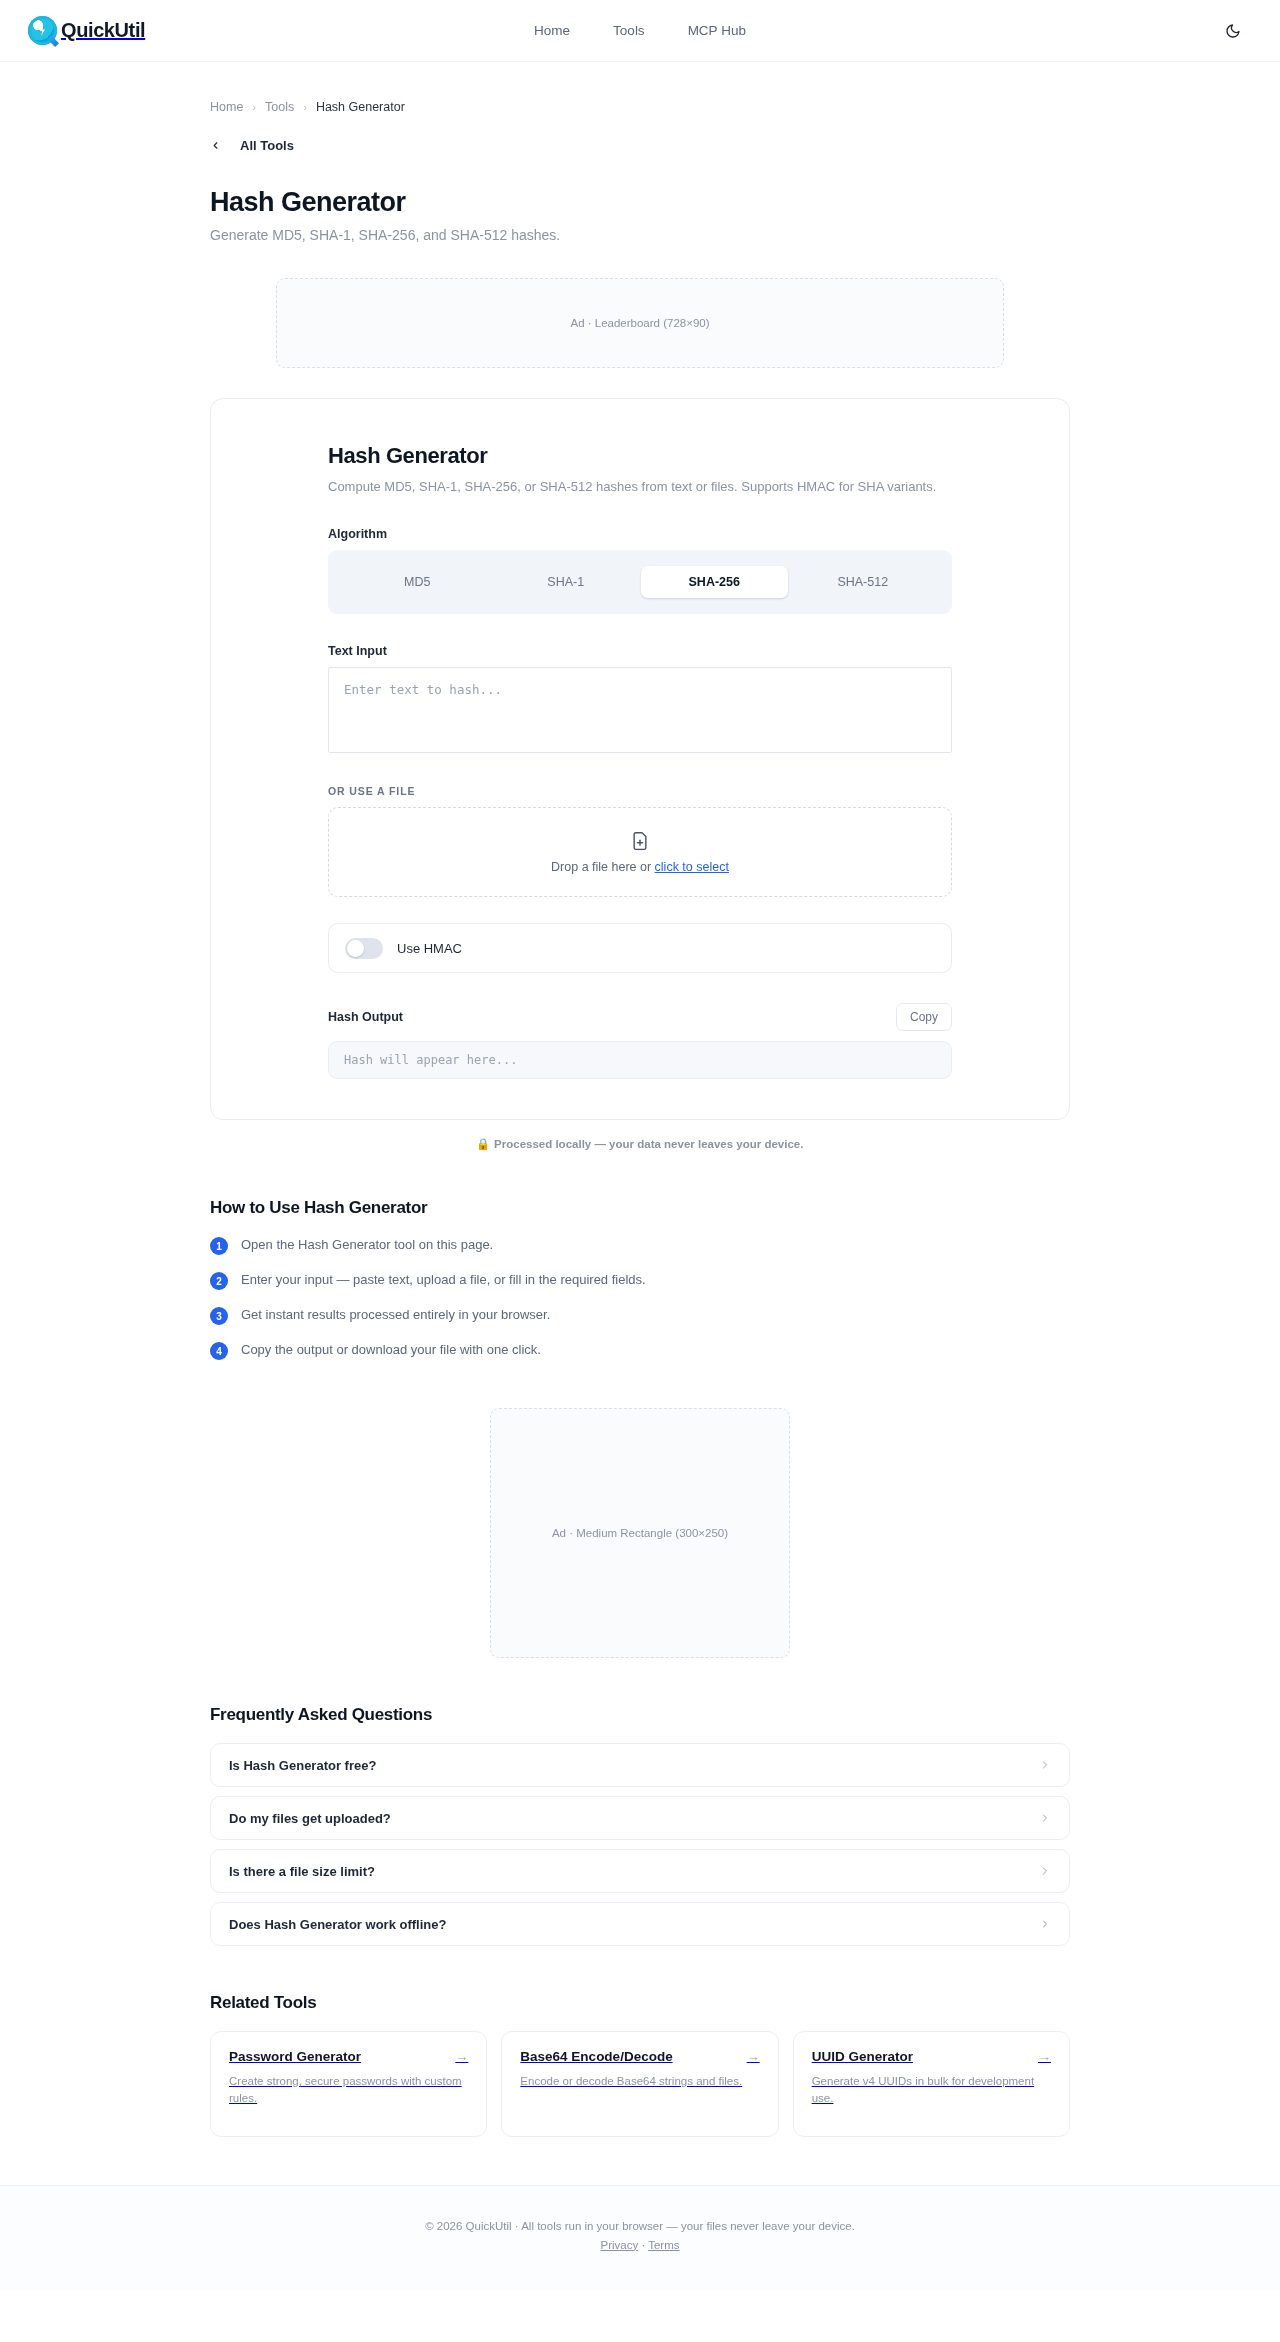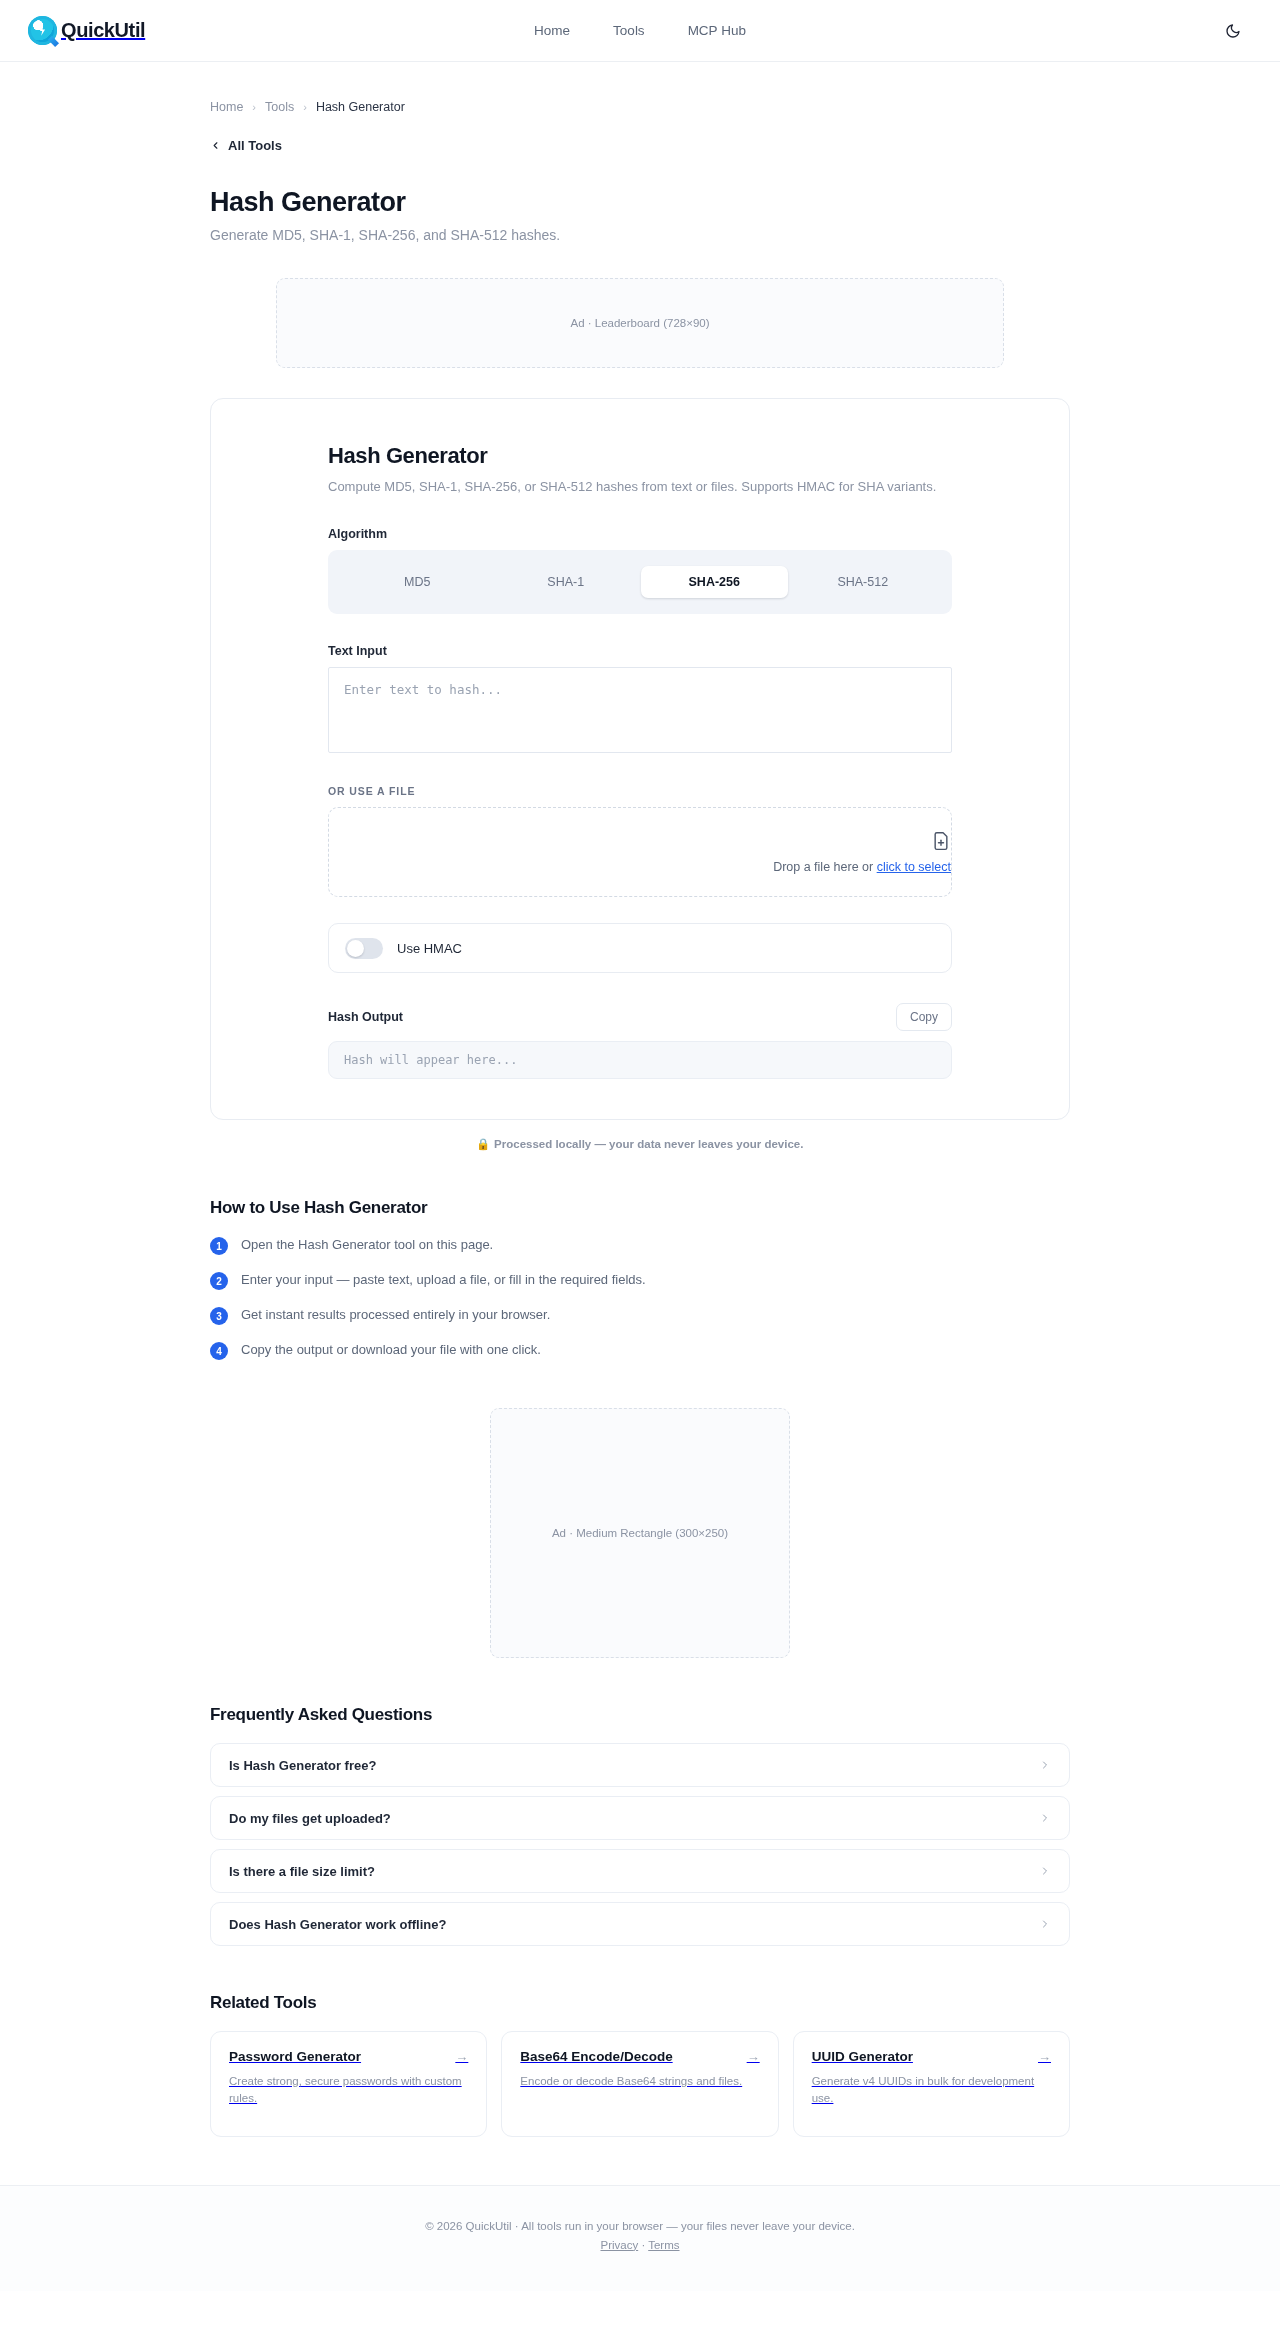--- a/index.html
+++ b/index.html
@@ -76,21 +76,21 @@
 
   .breadcrumb {
     display: flex; align-items: center; gap: 9px;
     font-size: 12.5px; padding-top: 38px;
   }
   .breadcrumb a { color: #8b93a3; text-decoration: none; }
   .breadcrumb .sep { color: #b8bec9; font-size: 11px; }
   .breadcrumb .current { color: #2b3445; }
 
   .back-link {
-    display: inline-flex; align-items: center; gap: 7px;
+    display: inline-flex; align-items: center; gap: 19px;
     margin-top: 24px;
     font-size: 13px; font-weight: 600; color: #1f2736; text-decoration: none;
   }
   .back-link .chev { font-size: 13px; color: #4b5costcolor; }
 
   .page-title {
     font-size: 27px; font-weight: 700; letter-spacing: -0.5px;
     margin-top: 32px; color: #0f1623;
   }
   .page-sub { font-size: 14px; color: #8b93a3; margin-top: 9px; }
@@ -164,21 +164,21 @@
   }
   .text-area::placeholder { color: #9aa3b2; }
 
   .or-label {
     font-size: 10.5px; letter-spacing: .9px; font-weight: 600;
     color: #6b7487; margin-top: 28px; margin-bottom: 10px; display: block;
   }
   .dropzone {
     border: 1px dashed #d3dae4; border-radius: 10px;
     height: 90px;
-    display: flex; flex-direction: column; align-items: flex-end; justify-content: center;
+    display: flex; flex-direction: column; align-items: center; justify-content: center;
     gap: 9px; cursor: pointer; background: #fff;
   }
   .dropzone .dz-text { font-size: 12.5px; color: #5c6779; }
   .dropzone .dz-link { color: #2563eb; text-decoration: underline; }
 
   .hmac-row {
     margin-top: 26px;
     border: 1px solid #e8ecf2; border-radius: 10px;
     height: 50px;
     display: flex; align-items: center; gap: 14px;

